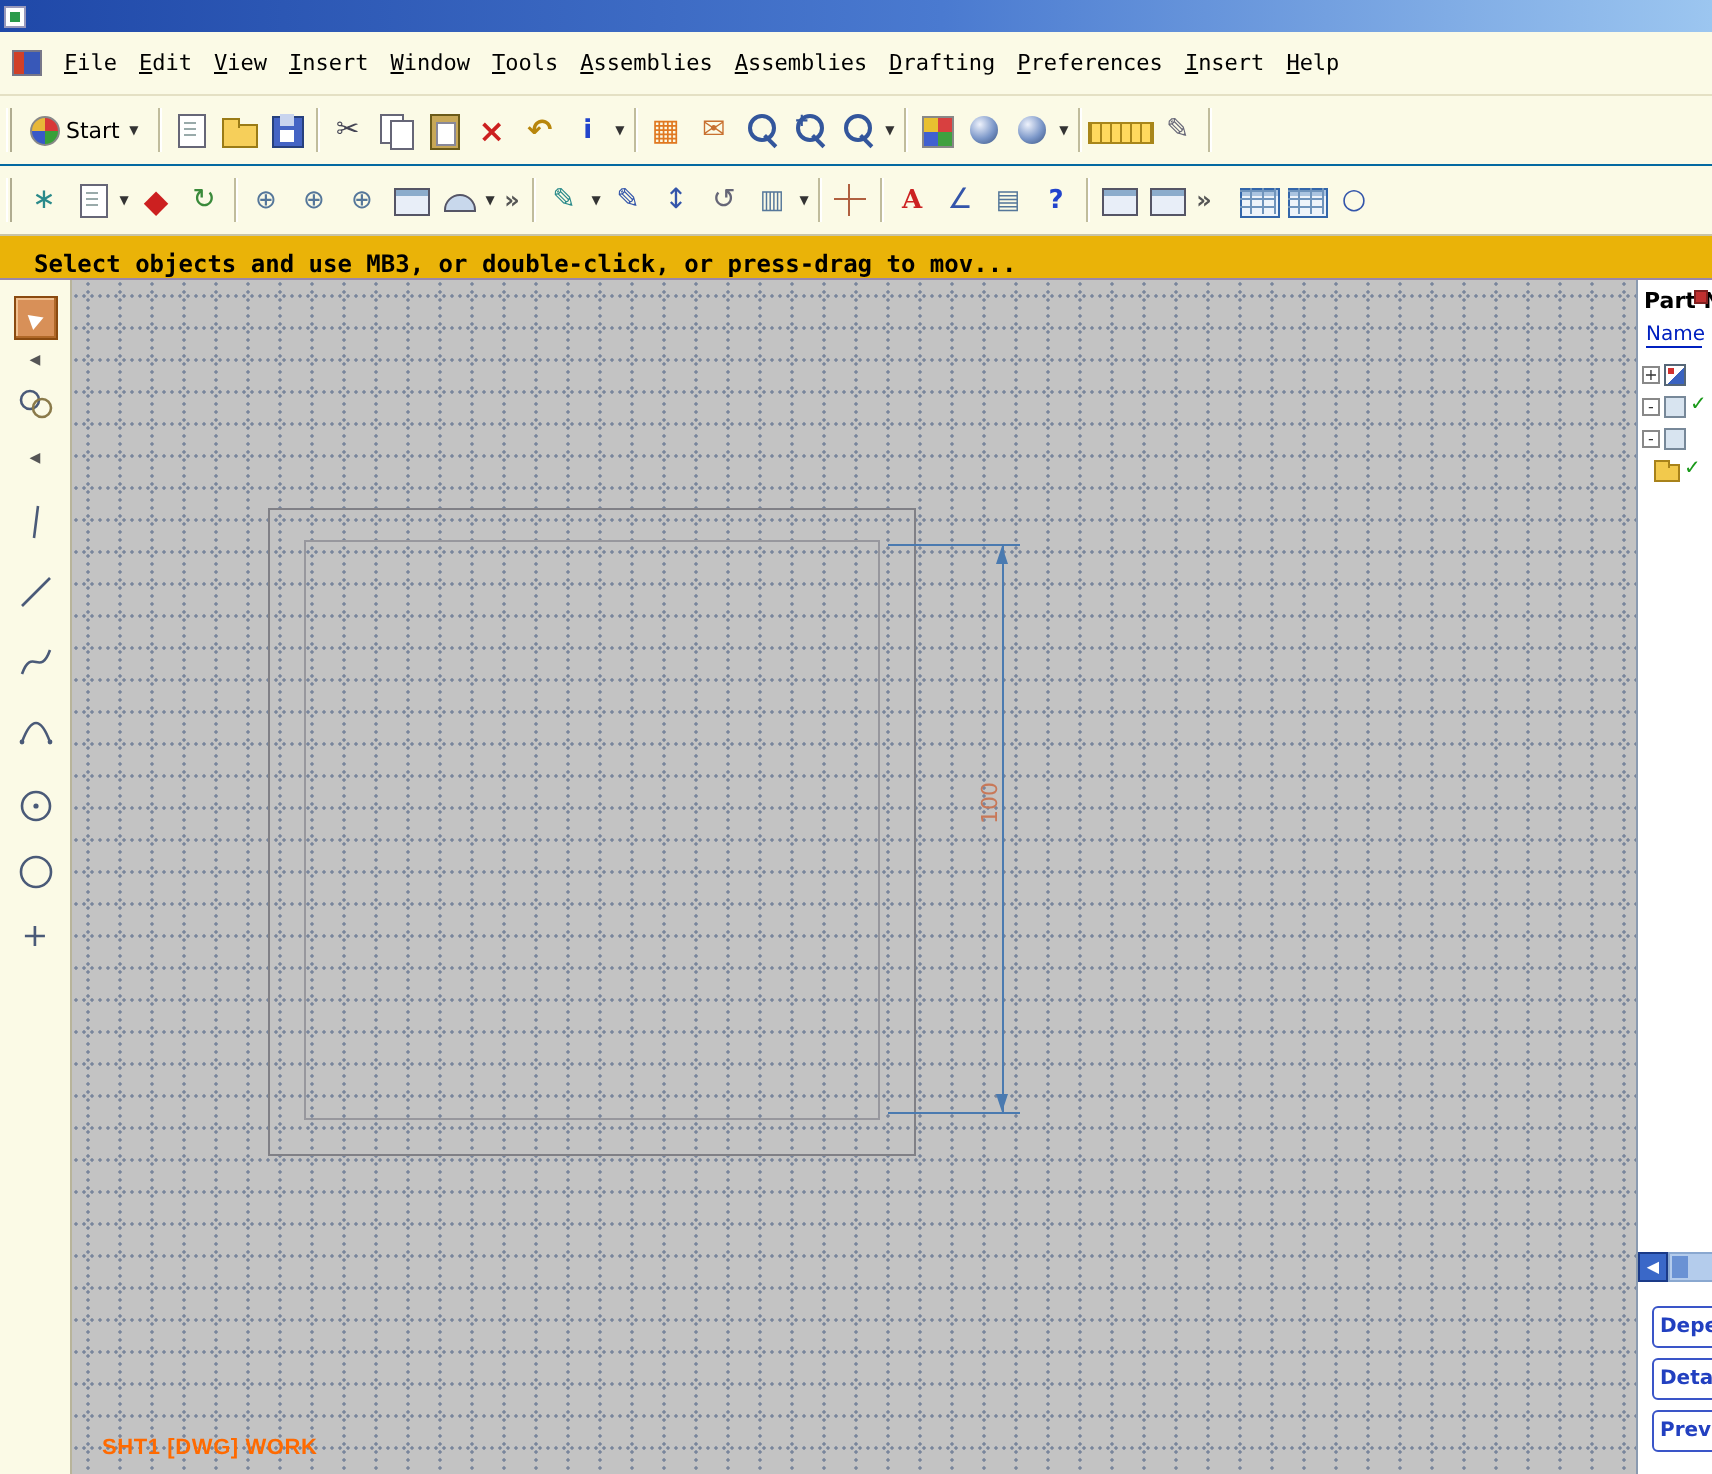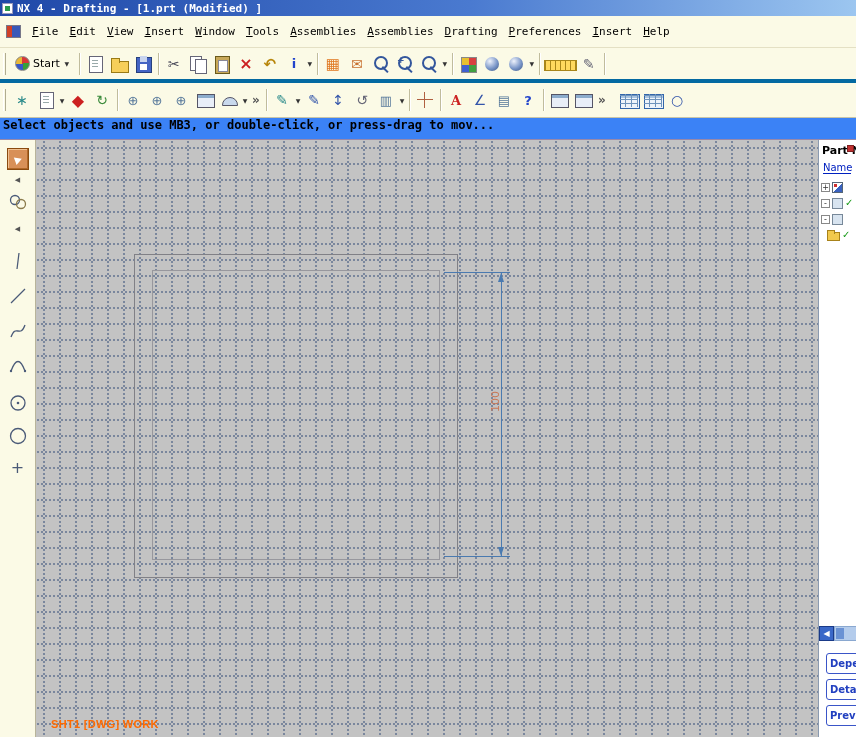--- a/index.html
+++ b/index.html
@@ -16,21 +16,21 @@
 
   
   #menubar{position:absolute;left:0;top:16px;right:0;height:32px;display:flex;align-items:center;gap:11px;
     padding-left:6px;background:#fbfae6;font:11px "DejaVu Sans Mono",monospace;border-bottom:1px solid #e4e0c4}
   .nxlogo{width:15px;height:13px;background:linear-gradient(90deg,#d04028 0 40%,#3858b8 40%);border:1px solid #778;flex:0 0 auto}
   .mi{display:inline-block;cursor:default;color:#000}
   .mi::first-letter{text-decoration:underline}
 
   
   #tb1,#tb2{position:absolute;left:0;right:0;height:35px;display:flex;align-items:center;background:#fbfae6}
-  #tb1{top:48px;border-bottom:4px solid #0369a1}
+  #tb1{top:48px;border-bottom:1px solid #0369a1}
   #tb2{top:83px;border-bottom:1px solid #c8c4a8}
   .grip{width:3px;height:22px;border-left:1px solid #fff;border-right:1px solid #b0ac90;margin:0 4px 0 3px;flex:0 0 auto}
   .sep{width:1px;height:22px;background:#c0bc9c;box-shadow:1px 0 0 #fff;margin:0 3px;flex:0 0 auto}
   .spacer{flex:1 1 auto}
   .gap{width:8px;flex:0 0 auto}
   .tbi{width:24px;height:24px;display:flex;align-items:center;justify-content:center;position:relative;
     font-size:14px;flex:0 0 auto;cursor:default}
   .dd{width:8px;height:24px;display:flex;align-items:center;justify-content:center;font-size:6px;color:#333;flex:0 0 auto}
   .startbtn{display:flex;align-items:center;gap:3px;padding:2px 5px;font:11px "DejaVu Sans",sans-serif;flex:0 0 auto}
   .startico{width:15px;height:15px;border-radius:50%;border:1px solid #888;
@@ -77,22 +77,22 @@
   .ic-table::before{content:"";position:absolute;left:3px;top:6px;width:18px;height:13px;border:1px solid #3366aa;
     background:linear-gradient(#aac4e0 0 3px,#eef4fa 3px)}
   .ic-table::after{content:"";position:absolute;left:3px;top:6px;width:18px;height:13px;
     background-image:repeating-linear-gradient(90deg,transparent 0 5px,#6f94bc 5px 6px),
                      repeating-linear-gradient(0deg,transparent 0 3px,#6f94bc 3px 4px)}
   .half::before{content:"";position:absolute;left:5px;top:9px;width:14px;height:7px;background:#c8d8ec;border:1px solid #556;border-radius:10px 10px 0 0}
   .crosshair::before{content:"";position:absolute;left:4px;top:11px;width:16px;height:1px;background:#b06040}
   .crosshair::after{content:"";position:absolute;left:11px;top:4px;width:1px;height:16px;background:#b06040}
 
   
-  #promptbar{position:absolute;left:0;top:118px;right:0;height:22px;background:#3b82f6;
-    border-bottom:1px solid #98a;display:flex;align-items:flex-start;padding-left:3px;
+  #promptbar{position:absolute;left:0;top:118px;right:0;height:22px;background:#eab308;
+    border-bottom:1px solid #98a;display:flex;align-items:flex-end;padding-left:17px;
     font:bold 12px "DejaVu Sans Mono",monospace;white-space:nowrap;overflow:hidden}
 
   
   #leftbar{position:absolute;left:0;top:140px;width:36px;bottom:0;background:#fbfae6;border-right:1px solid #b8b49a;
     display:flex;flex-direction:column;align-items:center}
   .sel-tool{margin-top:8px;width:22px;height:22px;background:#d89058;border:1px solid #8a4a10;
     box-shadow:inset -1px -1px 0 #b06828,inset 1px 1px 0 #f0c090;position:relative}
   .sel-tool::after{content:"";position:absolute;left:7px;top:7px;width:0;height:0;
     border-left:7px solid #fff;border-top:4px solid transparent;border-bottom:4px solid transparent;transform:rotate(-20deg)}
   .larw{font-size:7px;color:#555;line-height:8px}
@@ -143,21 +143,20 @@
   .strack{flex:1;background:#b4ccec;border:1px solid #8aa8d0;position:relative}
   .sthumb{position:absolute;left:1px;top:1px;bottom:1px;width:8px;background:#6a92d4}
   .pbtn{position:absolute;left:7px;width:34px;height:21px;background:#fff;border:1px solid #3a55c8;border-radius:3px;
     color:#2240c0;font:bold 10px "DejaVu Sans",sans-serif;display:flex;align-items:center;padding-left:3px;overflow:hidden;white-space:nowrap}
 </style>
 </head>
 <body>
 
 <div id="titlebar">
   <span class="tico"></span>
-  <span>NX 4 - Drafting - [1.prt (Modified) ]</span>
 </div>
 
 <div id="menubar">
   <span class="nxlogo"></span>
   <span class="mi">File</span>
   <span class="mi">Edit</span>
   <span class="mi">View</span>
   <span class="mi">Insert</span>
   <span class="mi">Window</span>
   <span class="mi">Tools</span>

